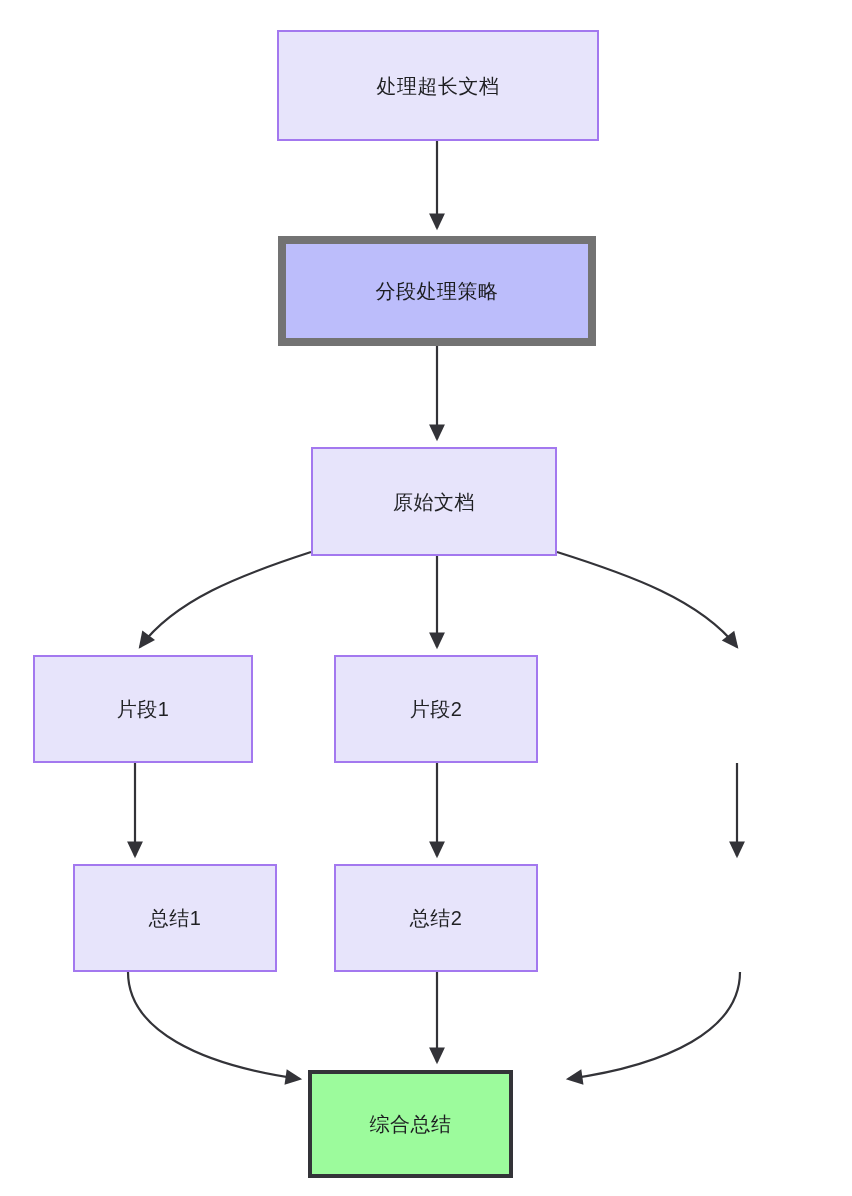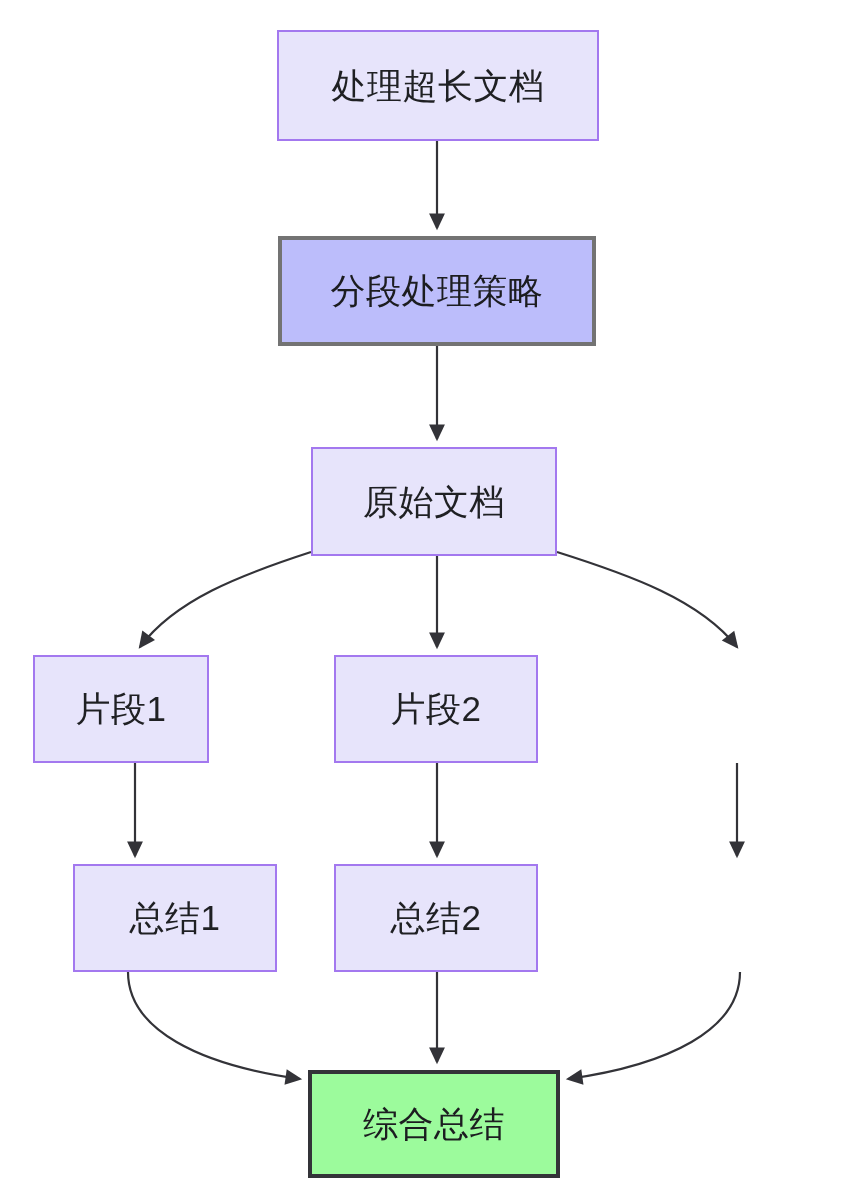--- a/index.html
+++ b/index.html
@@ -30,35 +30,35 @@
   .node {
     position: absolute;
     box-sizing: border-box;
     display: flex;
     align-items: center;
     justify-content: center;
     text-align: center;
     z-index: 2;
   }
   .node-label {
-    font-size: 35px;
+    font-size: 20px;
     line-height: 1.2;
     color: #1f2023;
     letter-spacing: 0.5px;
     white-space: nowrap;
   }
   
   .node.style-default {
     background: #e7e4fb;
     border: 2px solid #a378ef;
   }
   
   .node.style-strategy {
     background: #bcbdfb;
-    border: 4px solid #737373;
+    border: 8px solid #737373;
   }
   
   .node.style-final {
     background: #9cfb9c;
     border: 4px solid #333338;
   }
   .node.style-final .node-label,
   .node.style-strategy .node-label {
     color: #1c1d20;
   }
@@ -94,35 +94,35 @@
   </div>
 
   <div class="node style-strategy" style="left: 278px; top: 236px; width: 318px; height: 110px;">
     <span class="node-label">分段处理策略</span>
   </div>
 
   <div class="node style-default" style="left: 311px; top: 447px; width: 246px; height: 109px; text-align: center;">
     <span class="node-label">原始文档</span>
   </div>
 
-  <div class="node style-default" style="left: 33px; top: 655px; width: 176px; height: 108px;">
+  <div class="node style-default" style="left: 33px; top: 655px; width: 220px; height: 108px;">
     <span class="node-label">片段1</span>
   </div>
 
   <div class="node style-default" style="left: 334px; top: 655px; width: 204px; height: 108px;">
     <span class="node-label">片段2</span>
   </div>
 
 
   <div class="node style-default" style="left: 33px; top: 864px; width: 204px; height: 108px; margin-left: 40px;">
     <span class="node-label">总结1</span>
   </div>
 
   <div class="node style-default" style="left: 334px; top: 864px; width: 204px; height: 108px;">
     <span class="node-label">总结2</span>
   </div>
 
 
-  <div class="node style-final" style="left: 308px; top: 1070px; width: 252px; height: 108px;">
+  <div class="node style-final" style="left: 308px; top: 1070px; width: 205px; height: 108px;">
     <span class="node-label">综合总结</span>
   </div>
 
 </div>
 
 </body></html>

